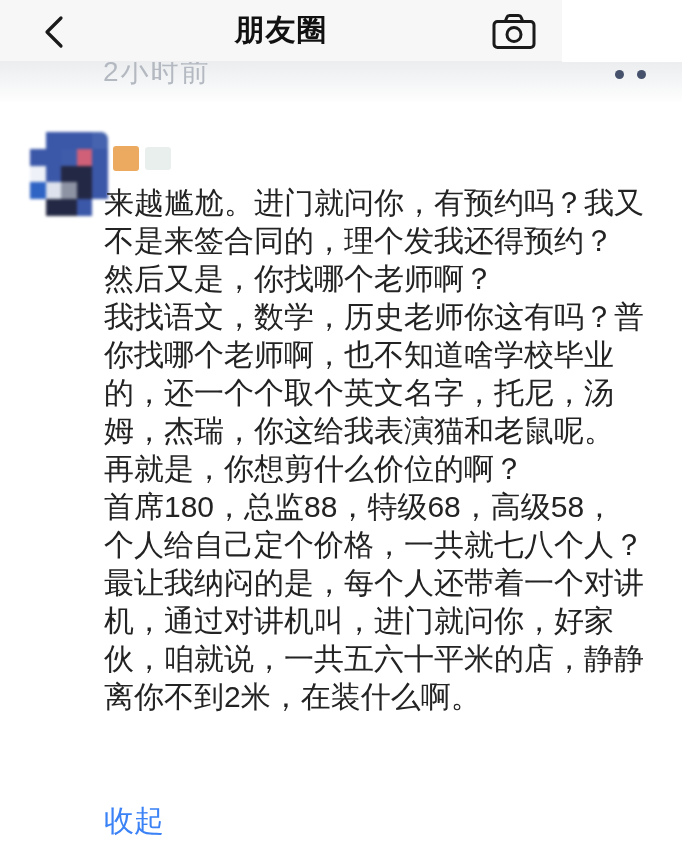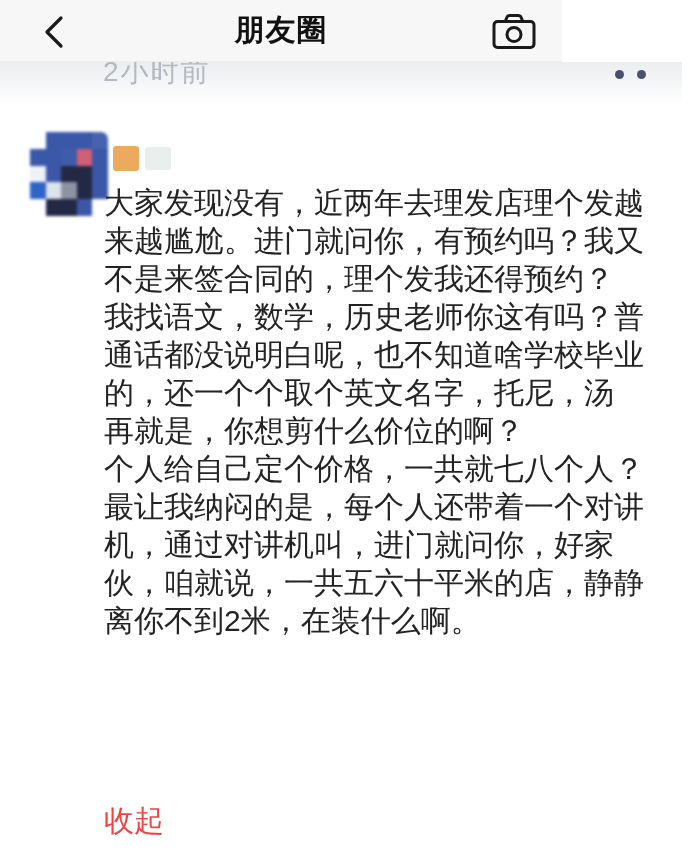--- a/index.html
+++ b/index.html
@@ -61,21 +61,21 @@
   .censor-a { width:26px; height:25px; border-radius:3px; background:#ecaa61; }
   .censor-b { width:26px; height:23px; border-radius:3px; background:#e9efed; }
 
   .post-text { position:absolute; left:104px; top:56px; width:586px; }
   .post-text .line {
     font-size:30px; line-height:38px; color:#232323; white-space:nowrap;
     font-weight:400;
   }
   .collapse-link {
     position:absolute; left:104px; top:674px;
-    font-size:30px; line-height:38px; color:#ef4444; cursor:pointer;
+    font-size:30px; line-height:38px; color:#3b82f6; cursor:pointer;
     background:none; border:none; font-family:inherit;
   }
 
   svg { display:block; }
 </style>
 </head>
 <body>
 
 <div class="page">
 
@@ -136,27 +136,29 @@
         <div class="px" style="background: rgb(58, 87, 168);"></div>
         <div class="px" style="background: rgb(255, 255, 255);"></div>
       </div>
 
     <div class="name-row">
       <span class="censor-a"></span>
       <span class="censor-b"></span>
     </div>
 
     <div class="post-text">
-      <div class="line">大家发现没有，近两年去理发店理个发越</div>
       <div class="line">来越尴尬。进门就问你，有预约吗？我又</div>
       <div class="line">不是来签合同的，理个发我还得预约？</div>
+      <div class="line">然后又是，你找哪个老师啊？</div>
       <div class="line">我找语文，数学，历史老师你这有吗？普</div>
-      <div class="line">通话都没说明白呢，也不知道啥学校毕业</div>
+      <div class="line">你找哪个老师啊，也不知道啥学校毕业</div>
       <div class="line">的，还一个个取个英文名字，托尼，汤</div>
+      <div class="line">姆，杰瑞，你这给我表演猫和老鼠呢。</div>
       <div class="line">再就是，你想剪什么价位的啊？</div>
+      <div class="line">首席180，总监88，特级68，高级58，</div>
       <div class="line">个人给自己定个价格，一共就七八个人？</div>
       <div class="line">最让我纳闷的是，每个人还带着一个对讲</div>
       <div class="line">机，通过对讲机叫，进门就问你，好家</div>
       <div class="line">伙，咱就说，一共五六十平米的店，静静</div>
       <div class="line">离你不到2米，在装什么啊。</div>
     </div>
 
     <button class="collapse-link">收起</button>
   </div>
 

